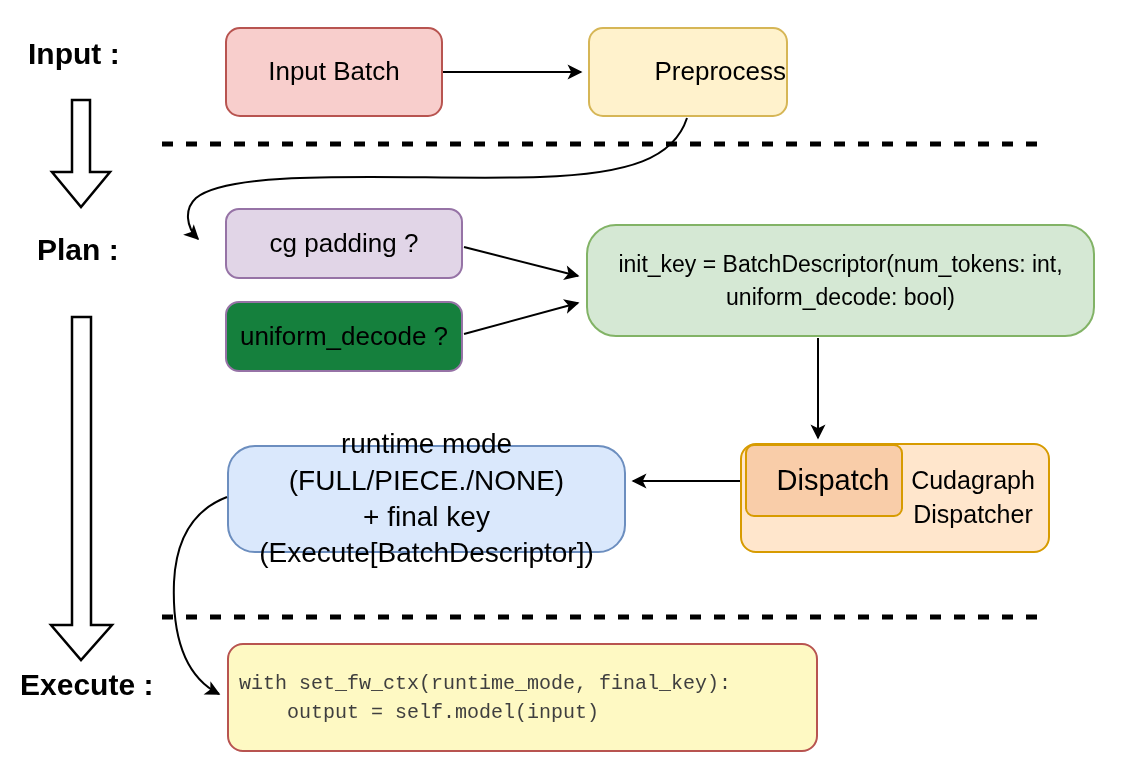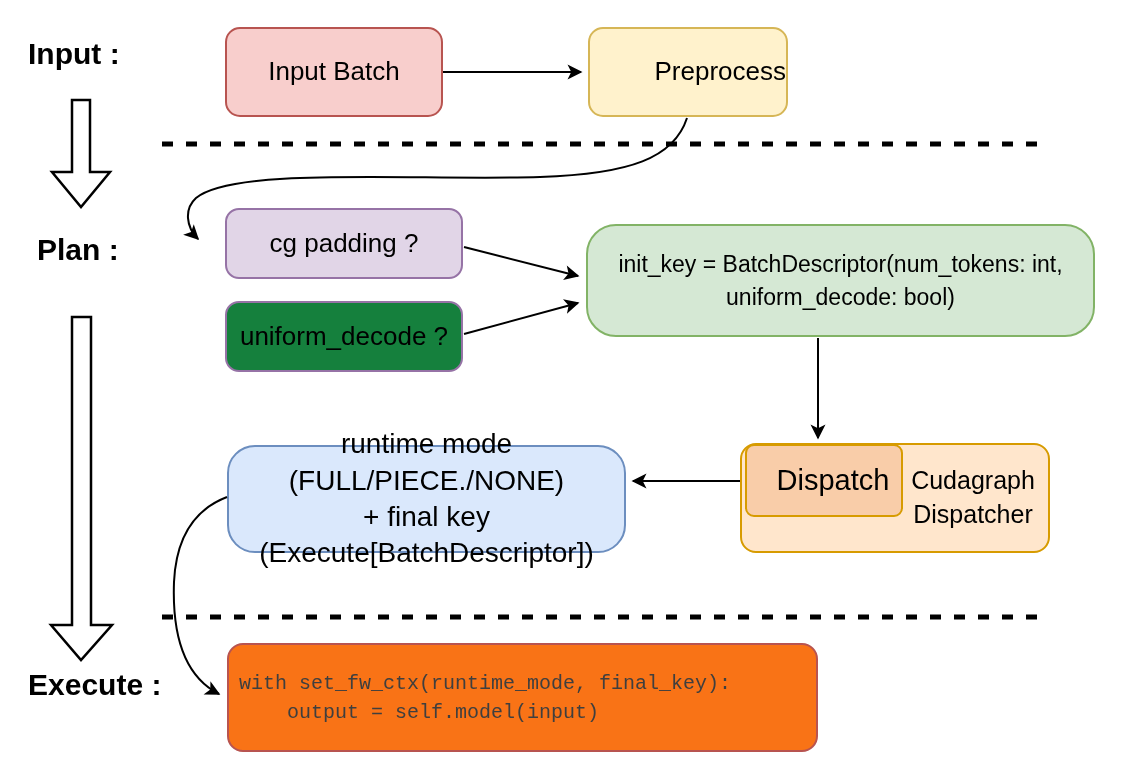--- a/index.html
+++ b/index.html
@@ -35,21 +35,21 @@
   .dashed-divider{stroke:#000;stroke-width:5;stroke-dasharray:11 13;fill:none;}
   .hollow-arrow{fill:#ffffff;stroke:#000;stroke-width:2.5;stroke-linejoin:miter;}
 </style>
 </head>
 <body>
 
 <div id="canvas">
 
   <div class="stage-label" style="left:28px;top:37px;">Input :</div>
   <div class="stage-label" style="left:37px;top:233px;">Plan :</div>
-  <div class="stage-label" style="left:28px;top:668px;">Execute :</div>
+  <div class="stage-label" style="left:20px;top:668px;">Execute :</div>
 
   <div class="node" style="left: 225px; top: 27px; width: 218px; height: 90px; background-color: rgb(248, 206, 204); border-color: rgb(184, 84, 80);">
     <span>Input Batch</span>
   </div>
 
   <div class="node" style="left: 588px; top: 27px; width: 200px; height: 90px; background-color: rgb(255, 242, 204); border-color: rgb(214, 182, 86); align-items: flex-end;">
     <span>Preprocess</span>
   </div>
 
   <div class="node" style="left: 225px; top: 208px; width: 238px; height: 71px; border-radius: 14px; background-color: rgb(225, 213, 231); border-color: rgb(150, 115, 166);">
@@ -73,21 +73,21 @@
   </div>
   <div class="node node-inner-orange" style="left: 745px; top: 444px; width: 158px; height: 73px; background-color: rgb(249, 205, 169); border-color: rgb(215, 155, 0);">
     <span>Dispatch</span>
   </div>
 
   <div class="node node-blue" style="left: 227px; top: 445px; width: 399px; height: 108px; background-color: rgb(218, 232, 252); border-color: rgb(108, 142, 191);">
     <span>runtime mode (FULL/PIECE./NONE)</span>
     <span>+ final key (Execute[BatchDescriptor])</span>
   </div>
 
-  <div class="node node-code" style="left: 227px; top: 643px; width: 591px; height: 109px; background-color: #f97316; border-color: rgb(184, 84, 80);">
+  <div class="node node-code" style="left: 227px; top: 643px; width: 591px; height: 109px; background-color: #fef9c3; border-color: rgb(184, 84, 80);">
     <span>with set_fw_ctx(runtime_mode, final_key):</span>
     <span>    output = self.model(input)</span>
   </div>
 
   <svg class="overlay" width="1142" height="770" viewBox="0 0 1142 770">
     <defs>
       <marker id="arrowhead" viewBox="0 0 12 12" refX="10" refY="6" markerWidth="9" markerHeight="9" orient="auto-start-reverse">
         <path d="M 1 1 L 11 6 L 1 11 L 3.5 6 Z" fill="#000"></path>
       </marker>
     </defs>

